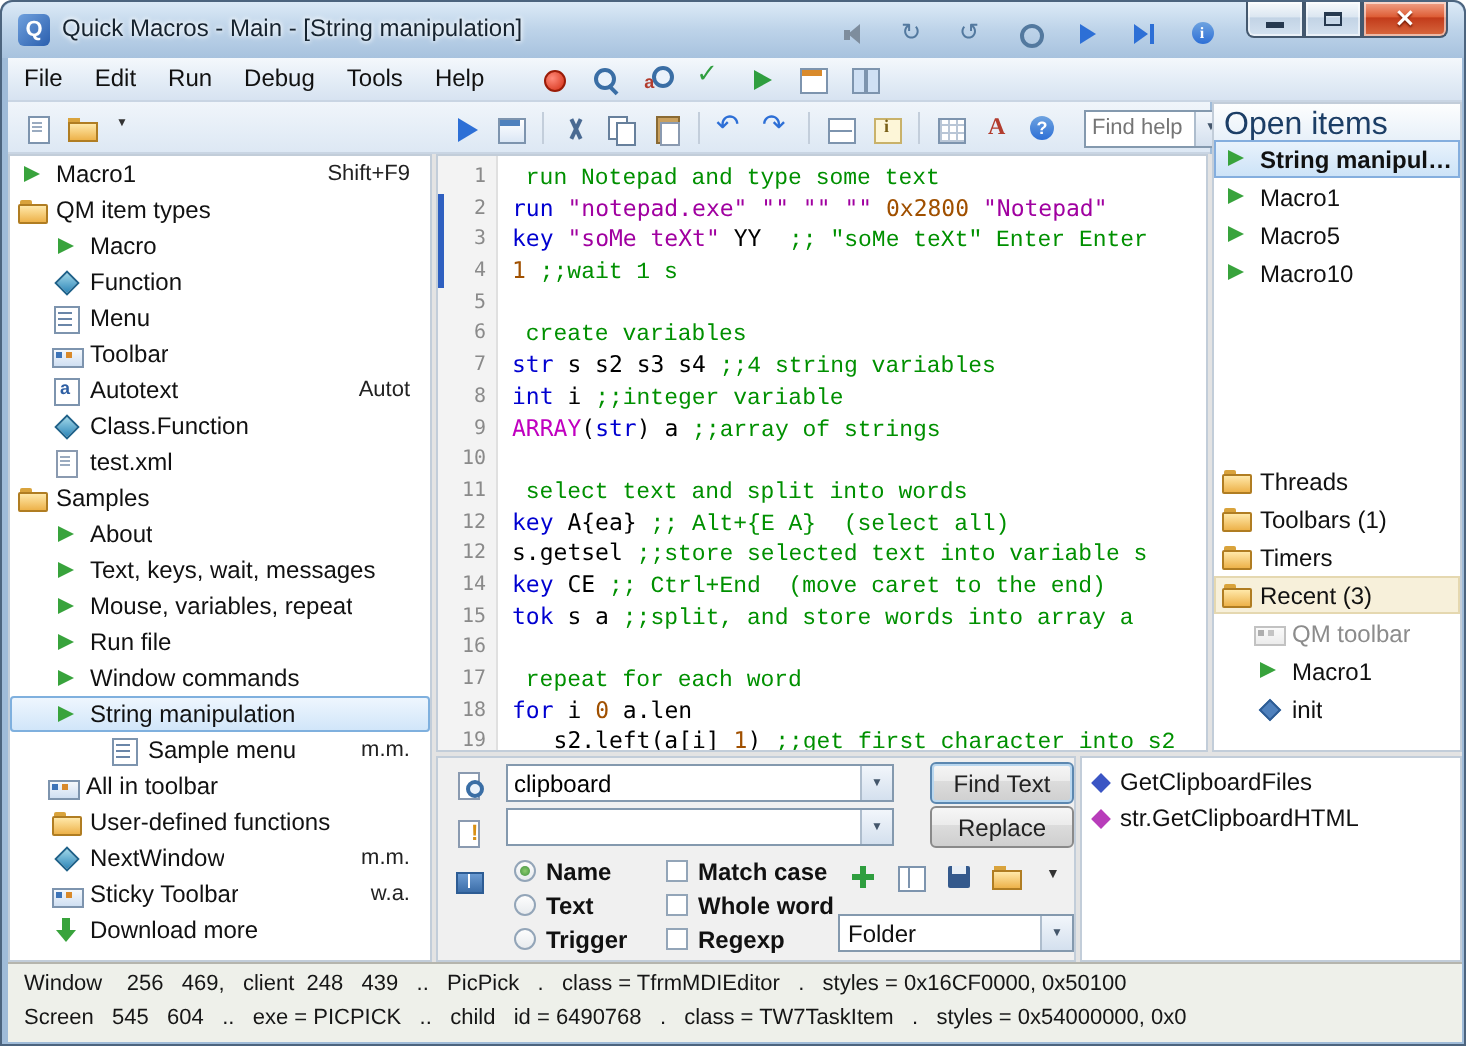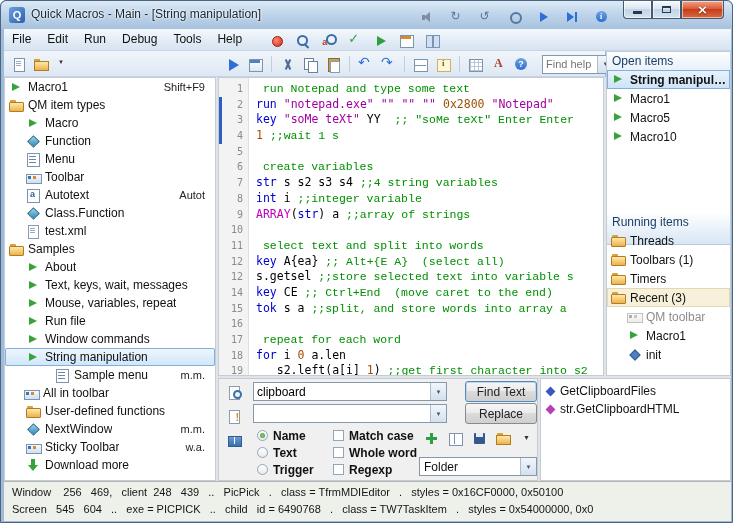--- a/index.html
+++ b/index.html
@@ -19,21 +19,21 @@
   .winbtn{width:29px;height:18px;border:1px solid #44586e;border-top:none;display:flex;align-items:center;justify-content:center;
     background:linear-gradient(#f7fafc,#dbe6f1 45%,#c2d3e5 46%,#d4e2f0);box-shadow:inset 0 0 0 1px rgba(255,255,255,.55);}
   .winbtn.min{border-radius:0 0 0 4px;}
   .winbtn.close{width:43px;border-radius:0 0 4px 0;background:linear-gradient(#f2a48b,#dd5b33 45%,#c23a1a 46%,#d8693f);}
   .glyph-min{width:9px;height:3px;background:#26including3a50;background:#26394f;margin-top:6px;}
   .glyph-max{width:9px;height:7px;border:1px solid #26394f;border-top:2px solid #26394f;background:transparent;}
   .glyph-close{color:#fff;font:bold 13px/13px "DejaVu Sans",sans-serif;text-shadow:0 1px 1px #7a1f07;}
   .glyph-close::before{content:"×";}
 
   
-  .menubar{position:absolute;left:3px;top:28px;width:727px;height:22px;display:flex;align-items:flex-end;
+  .menubar{position:absolute;left:3px;top:28px;width:727px;height:22px;display:flex;align-items:flex-start;
     background:linear-gradient(#f4f8fc,#e3ecf6 55%,#d7e3f1);border-bottom:1px solid #c9d5e3;}
   .menu-items{display:flex;}
   .menu-item{padding:0 8px;line-height:21px;color:#111;}
   .menubar-tools{margin-left:16px;display:flex;gap:5px;align-items:center;}
   .toolbar{position:absolute;left:3px;top:50px;width:601px;height:26px;
     background:linear-gradient(#f0f5fa,#dde8f4);border-bottom:1px solid #c9d5e3;}
   .tgroup{display:flex;align-items:center;gap:2px;}
   #toolbar-left{position:absolute;left:4px;top:3px;}
   #editor-tools{position:absolute;left:218px;top:3px;}
   .tbtn{width:21px;height:20px;display:flex;align-items:center;justify-content:center;border-radius:2px;}
@@ -142,21 +142,21 @@
   .editor{position:absolute;left:217px;top:76px;width:386px;height:299px;background:#fff;border:1px solid #c2cdd9;overflow:hidden;}
   .gutter{position:absolute;left:0;top:0;width:30px;height:100%;background:#f3f3f3;border-right:1px solid #e0e0e0;padding-top:3px;}
   .gnum{height:15.7px;line-height:15.7px;text-align:right;padding-right:5px;font:10px/15.7px "DejaVu Sans Mono",monospace;color:#8a8a8a;}
   .modmark{position:absolute;left:0;top:19px;width:3px;height:47px;background:#2e5fc0;}
   .codelines{position:absolute;left:37px;top:3px;right:0;bottom:0;}
   .cline{height:15.7px;line-height:15.7px;font:11.5px/15.7px "DejaVu Sans Mono",monospace;white-space:pre;}
   .tk-c{color:#009000;font-family:Liberation Mono, monospace;}.tk-k{color:#0000d0;}.tk-s{color:#a000a0;}.tk-n{color:#a05000;}.tk-t{color:#c000c0;}.tk-p{color:#000;}
 
   .right-panel{position:absolute;left:605px;top:50px;width:125px;height:325px;background:#fff;border:1px solid #c2cdd9;}
   .panel-header{position:absolute;left:0;right:0;height:32px;background:linear-gradient(#fdfefe,#d8e6f5);
-    border-bottom:1px solid #b8c9dc;color:#1c3e66;font-size:12px;padding:2px 5px;white-space:nowrap;overflow:hidden;}
+    border-bottom:1px solid #b8c9dc;color:#1c3e66;font-size:16px;padding:2px 5px;white-space:nowrap;overflow:hidden;}
   .oh{top:0;} .rh{top:161px;}
   .plist{position:absolute;left:0;right:0;overflow:hidden;}
   #open-list{top:18px;height:143px;}
   #running-list{top:179px;bottom:0;}
   .prow{display:flex;align-items:center;height:19px;padding:0 2px 0 4px;font-size:12px;cursor:default;}
   .prow .plabel{white-space:nowrap;overflow:hidden;text-overflow:ellipsis;}
   .prow.psel{background:linear-gradient(#eaf3fc,#cbe2f7);box-shadow:inset 0 0 0 1px #84aede;font-weight:bold;}
   .prow.phot{background:#f7f0da;box-shadow:inset 0 0 0 1px #e5d8b0;}
   .prow.pdis .plabel{color:#8c8c8c;}
   .prow.pdis .ic{opacity:.55;filter:grayscale(1);}
@@ -485,21 +485,20 @@
         </div>
         <div class="prow">
           <span class="ic ic-macro"></span>
           <span class="plabel">Macro5</span>
         </div>
         <div class="prow">
           <span class="ic ic-macro"></span>
           <span class="plabel">Macro10</span>
         </div>
       </div>
-    <div class="panel-header rh">Running items</div>
     <div class="plist" id="running-list">
         <div class="prow" style="padding-left: 4px;">
           <span class="ic ic-folder"></span>
           <span class="plabel">Threads</span>
         </div>
         <div class="prow" style="padding-left: 4px;">
           <span class="ic ic-folder"></span>
           <span class="plabel">Toolbars (1)</span>
         </div>
         <div class="prow" style="padding-left: 4px;">

